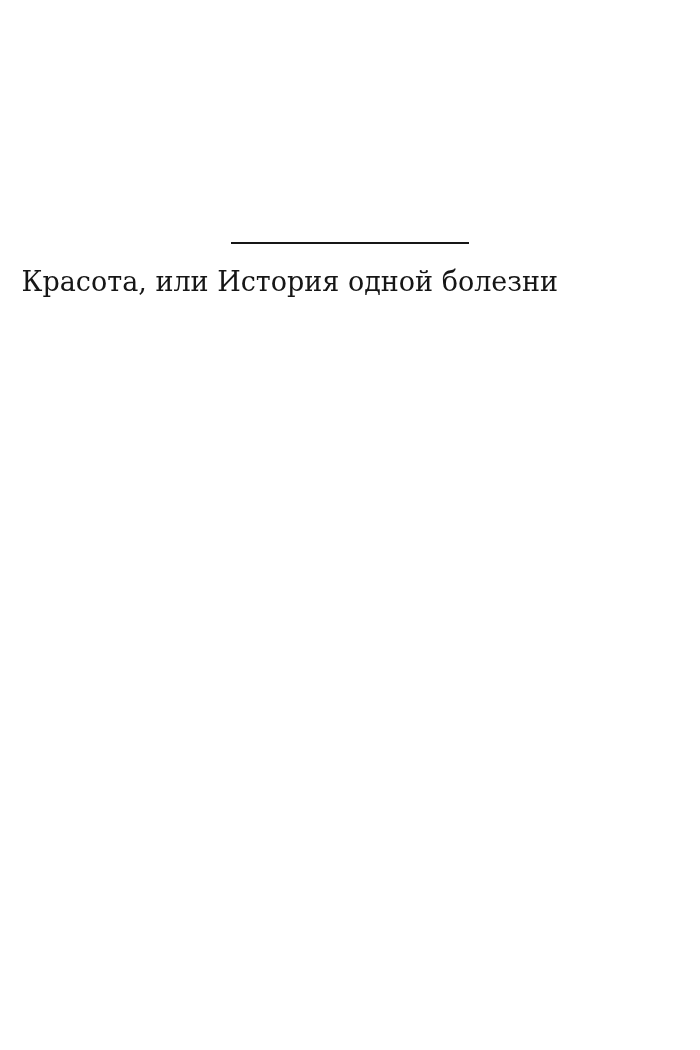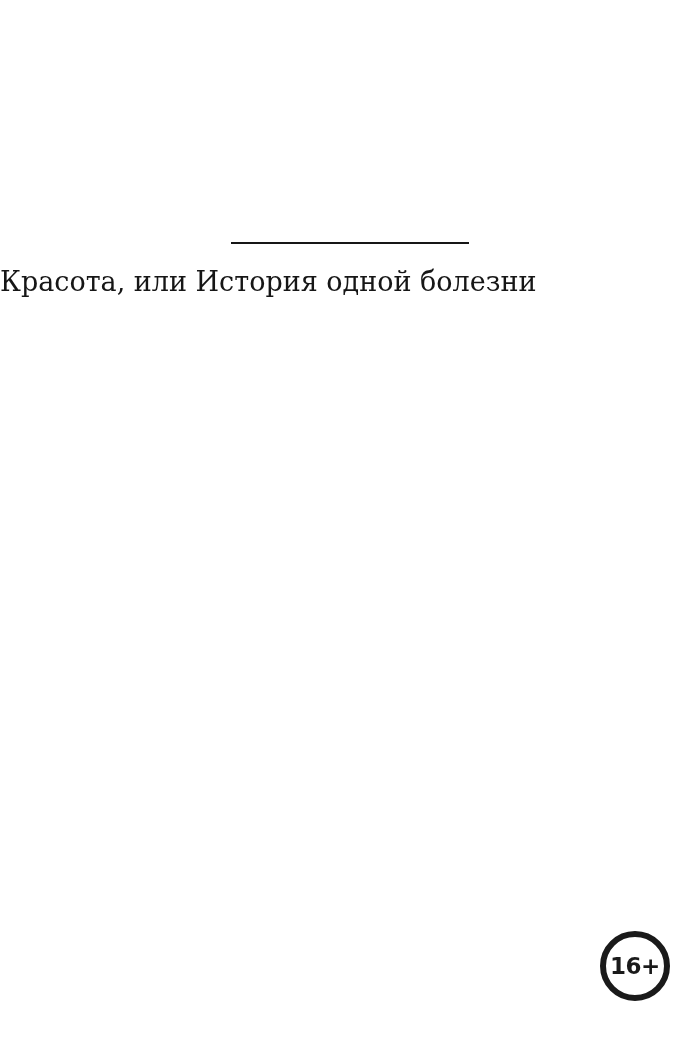--- a/index.html
+++ b/index.html
@@ -32,21 +32,21 @@
     left: 231px;
     width: 238px;
     height: 2px;
     background: #161616;
   }
   .book-title {
     position: absolute;
     top: 266px;
     left: 0;
     width: 558px;
-    text-align: left;
+    text-align: right;
     font-size: 27px;
     line-height: 1.2;
     font-weight: 400;
     color: #161616;
   }
   .age-badge {
     position: absolute;
     left: 600px;
     top: 931px;
     width: 70px;
@@ -70,17 +70,14 @@
 </head>
 <body>
 
 <div class="page">
 
 
   <div class="divider"></div>
 
   <div class="book-title">Красота, или История одной болезни</div>
 
-  <div class="age-badge">
-    <span>16+</span>
-  </div>
 
 </div>
 
 </body></html>

